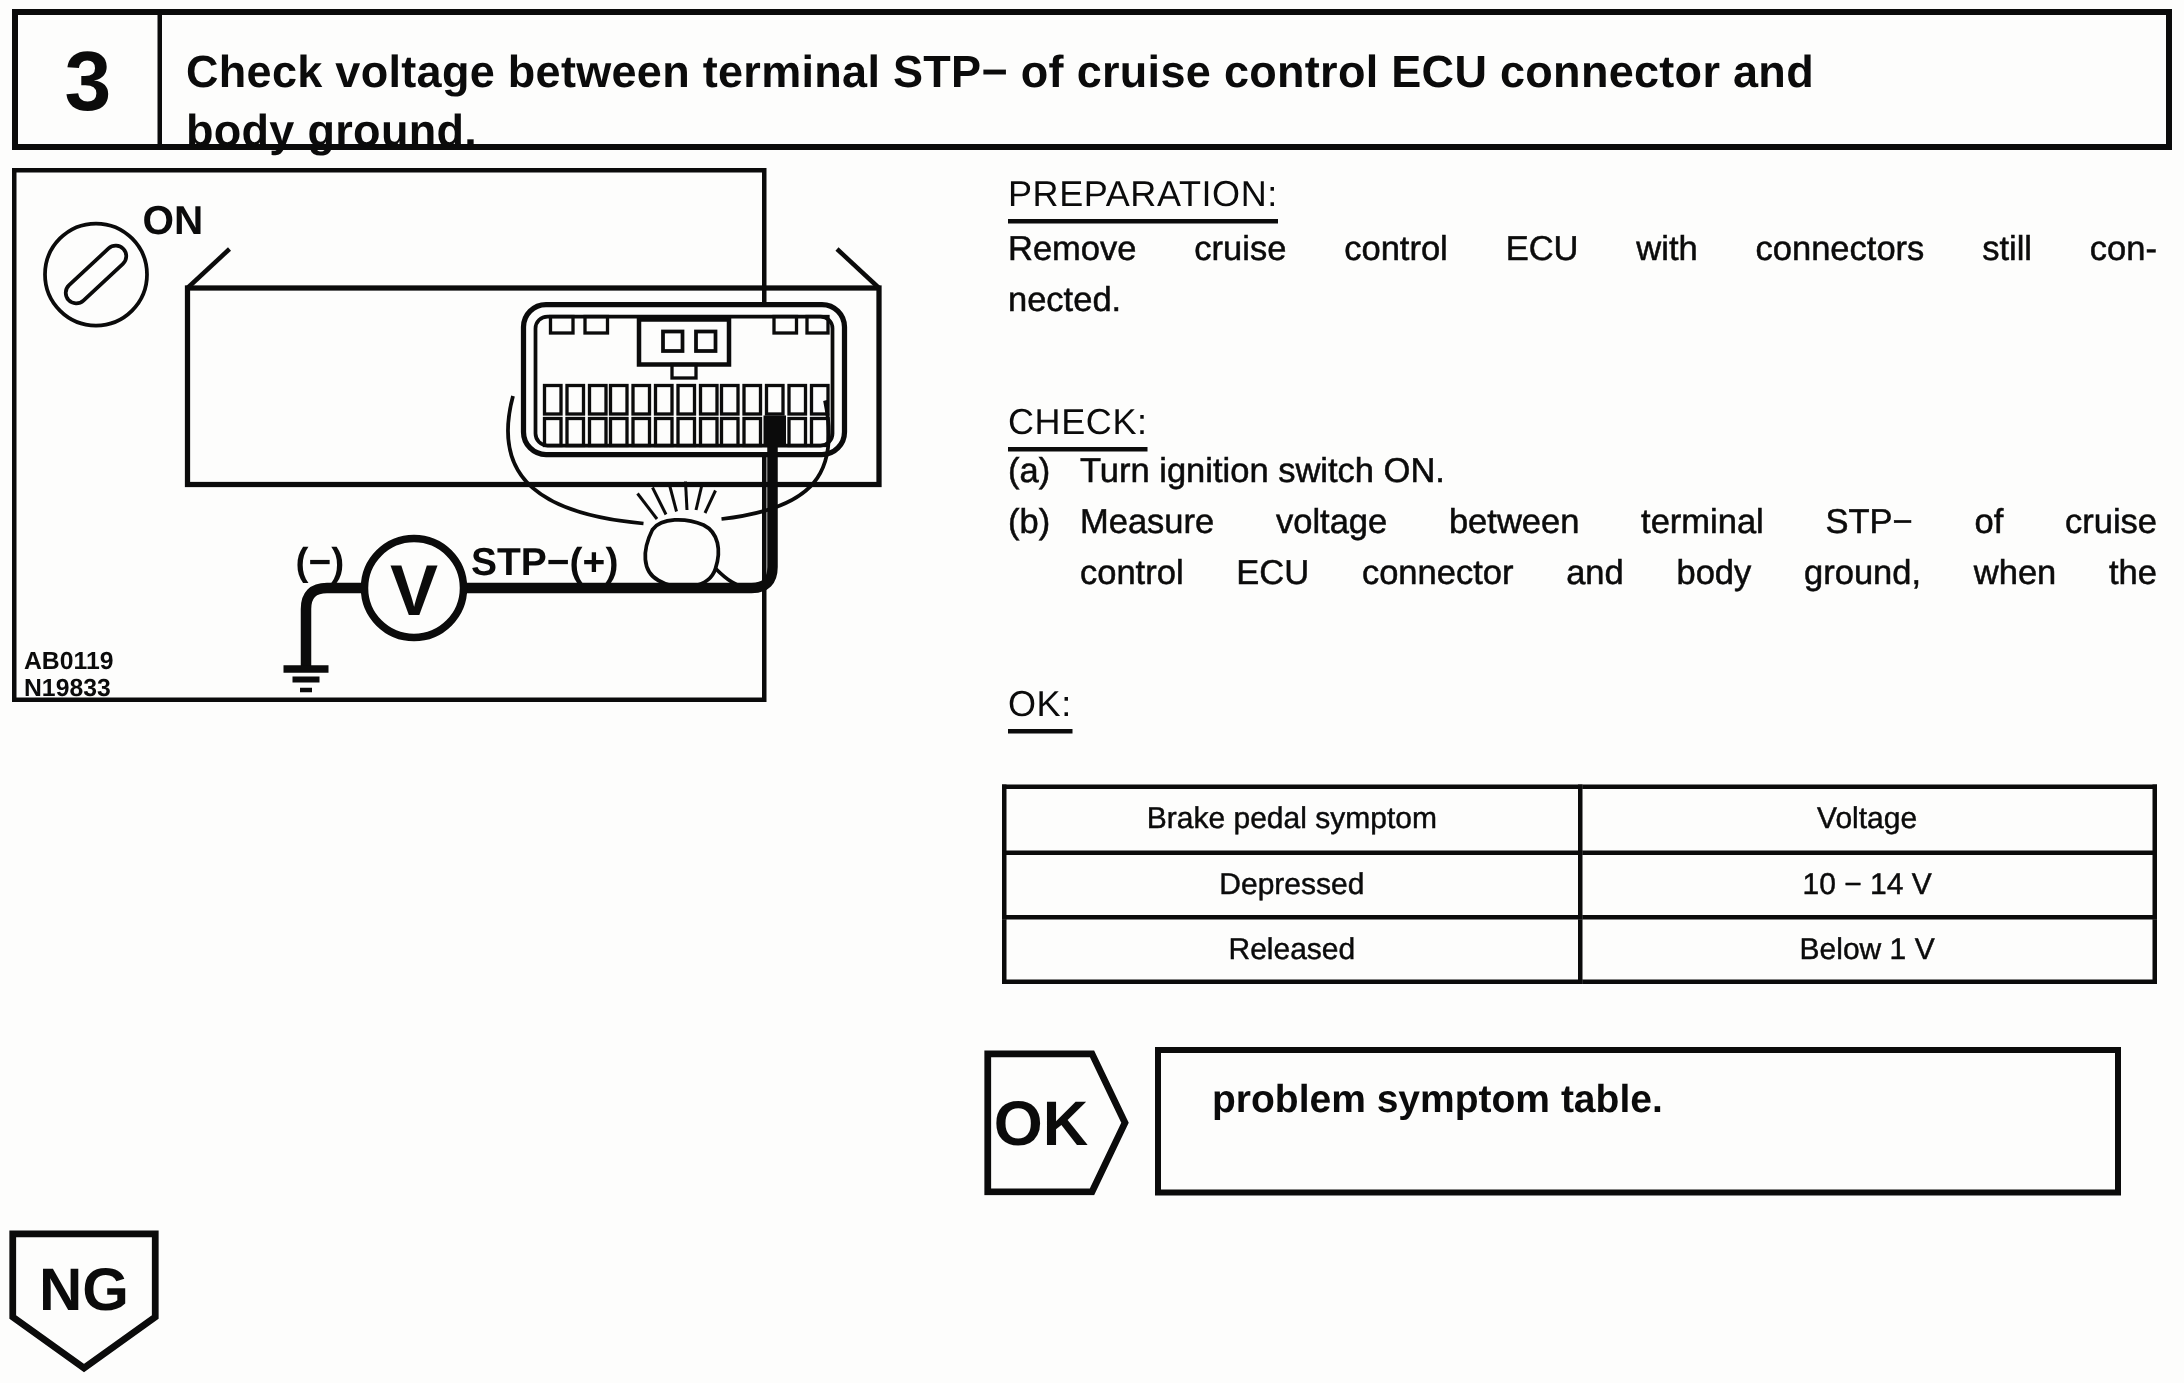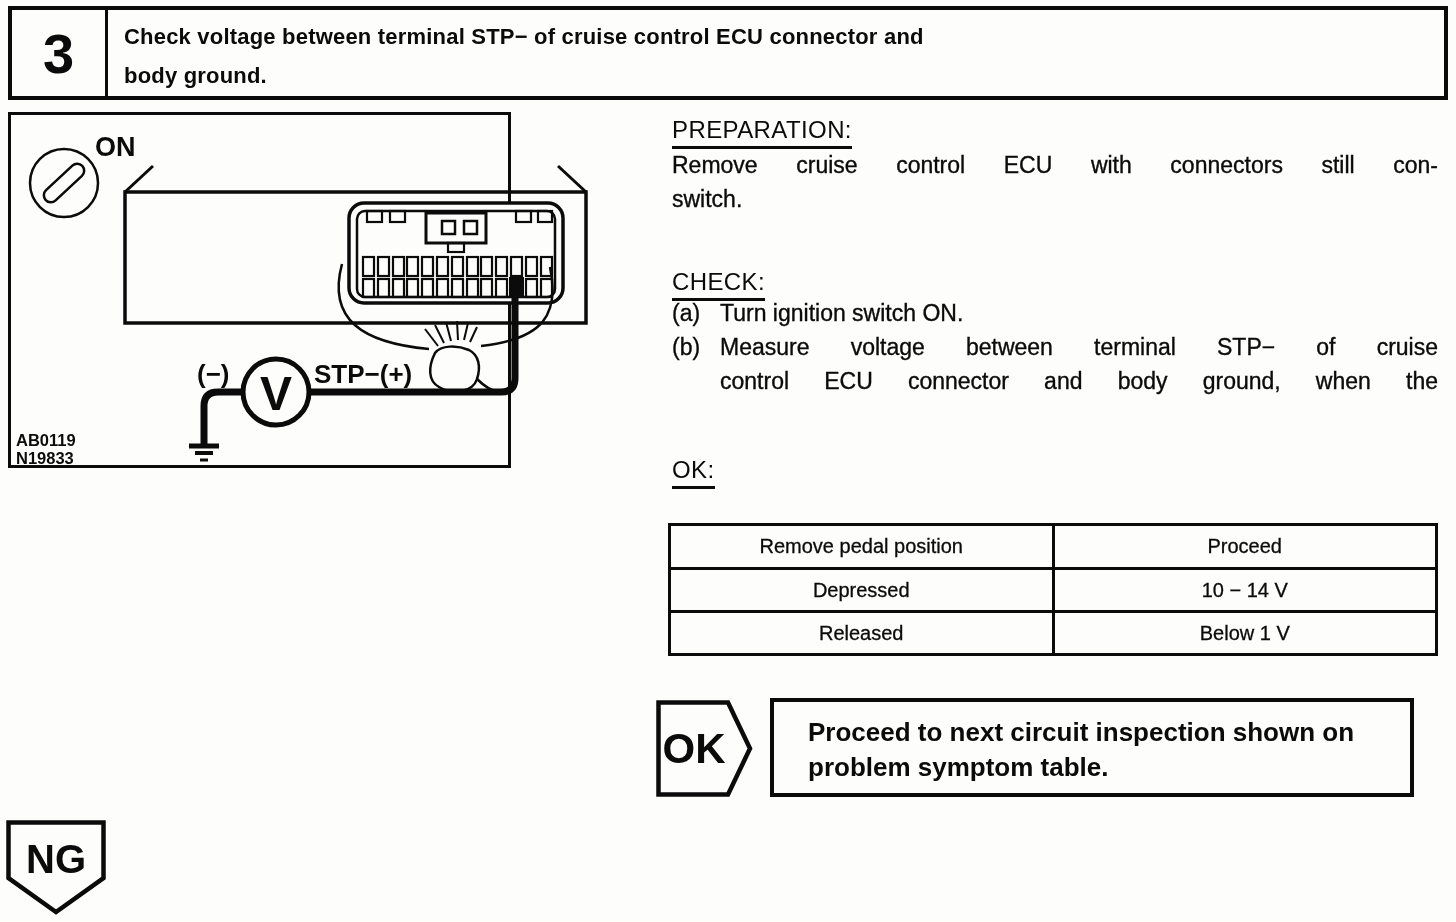--- a/index.html
+++ b/index.html
@@ -10,22 +10,22 @@
   .abs { position:absolute; box-sizing:border-box; }
 
   
   .step-header { left:8px; top:6px; width:1440px; height:94px; border:4px solid #0b0b0b; display:flex; }
   .step-num {
     width:93px; flex:none; border-right:3px solid #0b0b0b;
     display:flex; align-items:center; justify-content:center;
     font-size:56px; font-weight:700;
   }
   .step-title {
-    flex:1; padding:7px 18px 0 16px; font-size:22px; font-weight:700;
-    line-height:39px; letter-spacing:.2px;
+    flex:1; padding:7px 18px 0 16px; font-size:30px; font-weight:700;
+    line-height:39px; letter-spacing:.2px;margin-top:12px;
   }
 
   
   .figure-box { left:8px; top:112px; width:503px; height:356px; border:3px solid #0b0b0b; background:#fdfdfc; }
   .figure-box svg { display:block; }
   .figure-box text { font-family:"Liberation Sans", sans-serif; fill:#0b0b0b; }
 
   
   .h-underline {
     display:inline-block; font-size:24px; font-weight:400; letter-spacing:.4px;
@@ -166,21 +166,21 @@
       <text x="5" y="331" font-size="16.5" font-weight="600">AB0119</text>
       <text x="5" y="349" font-size="16.5" font-weight="600">N19833</text>
     </svg>
   </div>
 
   <div class="abs" style="left:672px; top:116px;">
     <span class="h-underline">PREPARATION:</span>
   </div>
   <div class="abs body-text" style="left:672px; top:148px; width:766px;">
     <div class="jline">Remove cruise control ECU with connectors still con-</div>
-    <div>switch.</div>
+    <div>nected.</div>
   </div>
 
   <div class="abs" style="left:672px; top:268px;">
     <span class="h-underline">CHECK:</span>
   </div>
   <div class="abs body-text" style="left:672px; top:296px; width:766px;">
     <div class="check-item">
       <div class="marker">(a)</div>
       <div class="item-lines">
         <div>Turn ignition switch ON.</div>
@@ -194,40 +194,39 @@
       </div>
     </div>
   </div>
 
   <div class="abs" style="left:672px; top:456px;">
     <span class="h-underline">OK:</span>
   </div>
   <table class="spec abs" style="left:668px; top:523px;">
     <tbody>
         <tr class="hdr">
-      <td>Remove pedal position</td>
-      <td>Proceed</td>
+      <td>Brake pedal symptom</td>
+      <td>Voltage</td>
     </tr>
     <tr>
       <td>Depressed</td>
       <td>10 − 14 V</td>
     </tr>
     <tr>
       <td>Released</td>
       <td>Below 1 V</td>
     </tr>
   </tbody>
     </table>
 
   <svg class="abs badge-svg" style="left:656px; top:700px;" width="98" height="97" viewBox="0 0 98 97">
     <polygon points="2.5,2.5 72,2.5 94,48.5 72,94.5 2.5,94.5" fill="#fdfdfc" stroke="#0b0b0b" stroke-width="4.5"></polygon>
     <text x="38" y="63" font-size="42" text-anchor="middle">OK</text>
   </svg>
   <div class="abs result-box">
-    <div>Proceed to next circuit inspection shown on</div>
     <div>problem symptom table.</div>
   </div>
 
   <svg class="abs badge-svg" style="left:6px; top:820px;" width="102" height="97" viewBox="0 0 102 97">
     <polygon points="2.5,2.5 97.5,2.5 97.5,58 50,92 2.5,58" fill="#fdfdfc" stroke="#0b0b0b" stroke-width="4.5"></polygon>
     <text x="50" y="53" font-size="40" text-anchor="middle">NG</text>
   </svg>
 
 </div>
 

